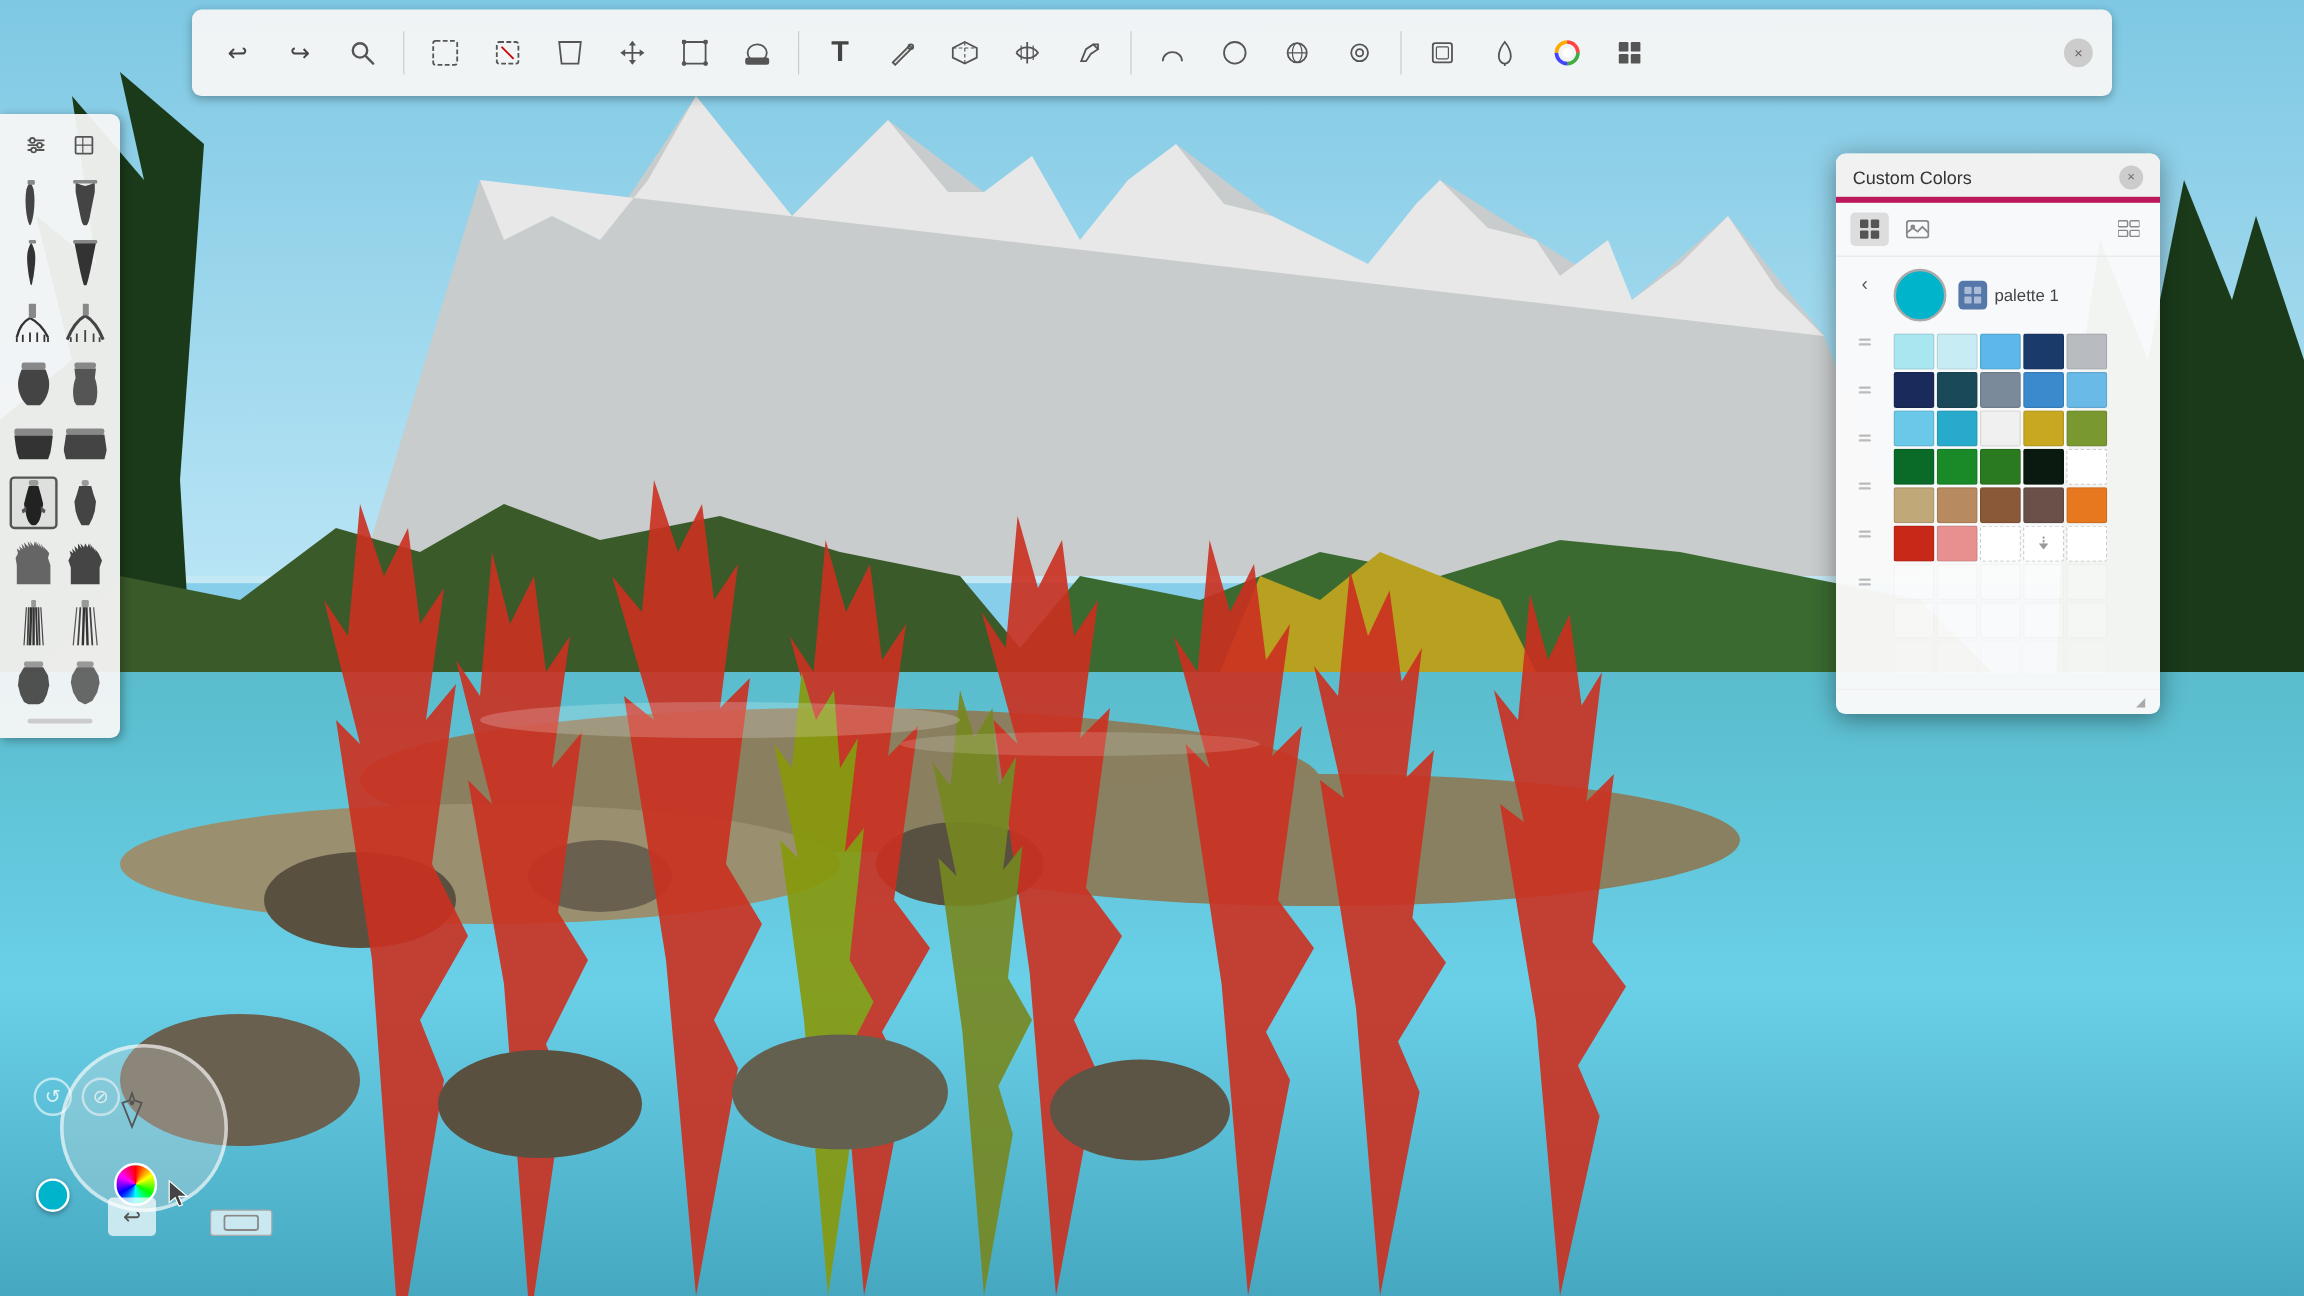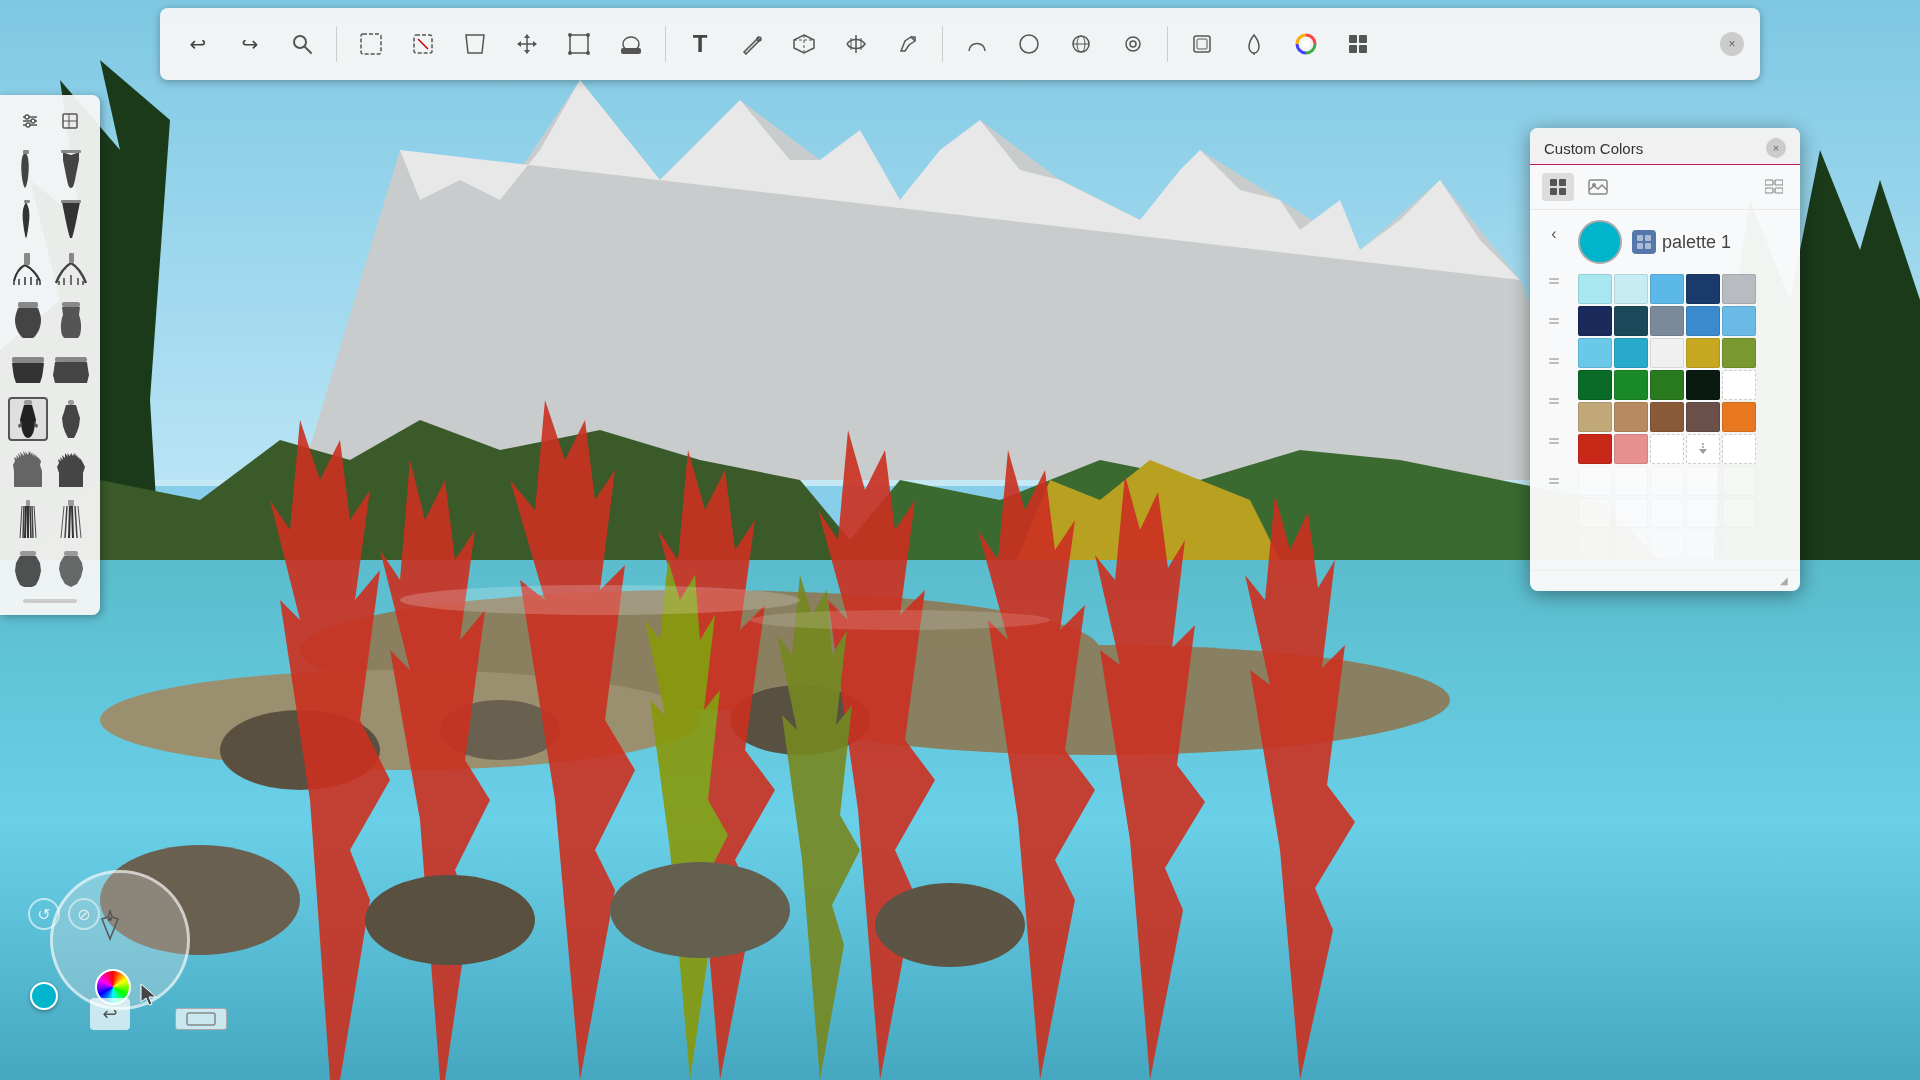--- a/index.html
+++ b/index.html
@@ -312,21 +312,21 @@
       box-shadow: 0 4px 20px rgba(0,0,0,0.4);
       overflow: hidden;
     }
 
     .cc-header {
       display: flex;
       align-items: center;
       justify-content: space-between;
       padding: 10px 14px 6px 14px;
       background: rgba(240,240,240,0.9);
-      border-bottom: 1px solid #be185d;
+      border-bottom: 5px solid #be185d;
     }
 
     .cc-title {
       font-size: 15px;
       font-weight: 500;
       color: #333;
     }
 
     .cc-close {
       width: 20px;
@@ -928,21 +928,21 @@
         <div class="cc-current-color"></div>
         <div style="display:flex;align-items:center;gap:6px;">
           <div style="width:24px;height:24px;background:#5577aa;border-radius:4px;display:flex;align-items:center;justify-content:center;">
             <svg width="16" height="16" viewBox="0 0 16 16">
                 <rect x="1" y="1" width="6" height="6" rx="1" fill="white" opacity="0.5"></rect>
                 <rect x="9" y="1" width="6" height="6" rx="1" fill="white" opacity="0.5"></rect>
                 <rect x="1" y="9" width="6" height="6" rx="1" fill="white" opacity="0.5"></rect>
                 <rect x="9" y="9" width="6" height="6" rx="1" fill="white" opacity="0.5"></rect>
               </svg>
           </div>
-          <span style="font-size:18px;color:#444;">palette 1</span>
+          <span style="font-size:14px;color:#444;">palette 1</span>
         </div>
       </div>
 
       <div style="display:grid;grid-template-columns:repeat(5,34px);gap:2px;">
         <div class="cc-color-cell" style="background:#a8e6f0;"></div>
         <div class="cc-color-cell" style="background:#c8ecf4;"></div>
         <div class="cc-color-cell" style="background:#5bb8e8;"></div>
         <div class="cc-color-cell" style="background:#1a3a6b;"></div>
         <div class="cc-color-cell" style="background:#b8bcc0;"></div>
       </div>

